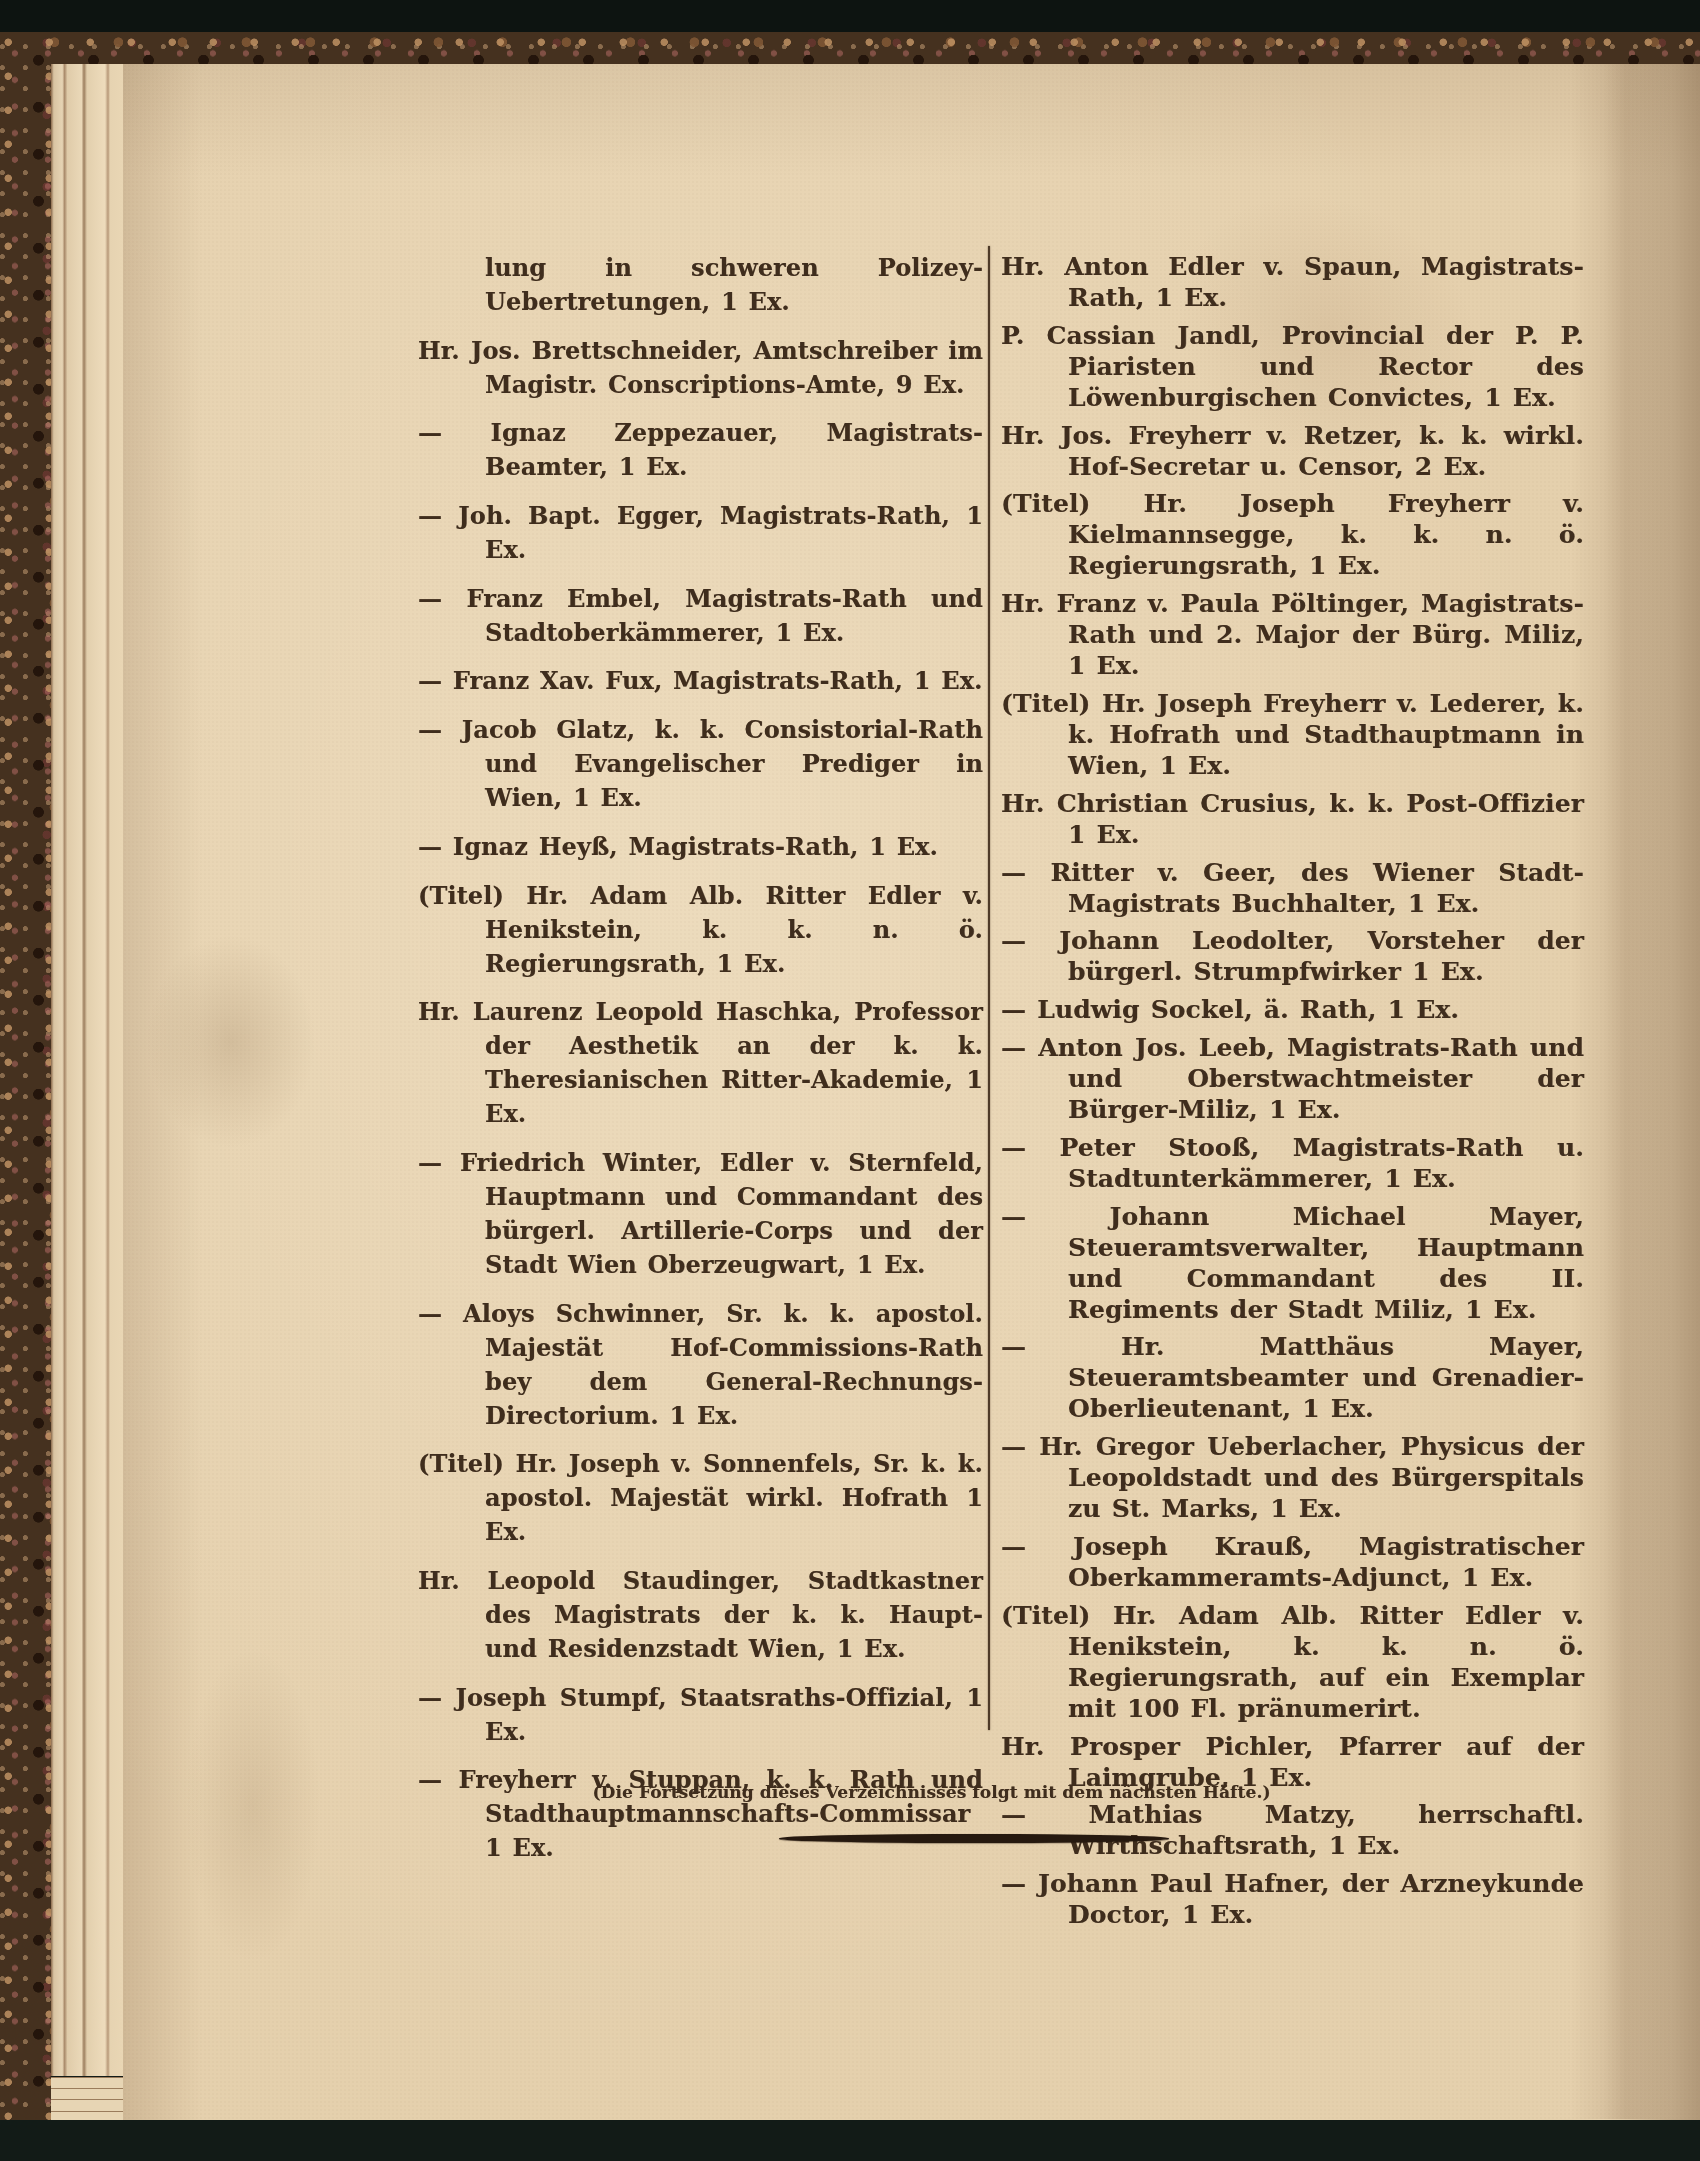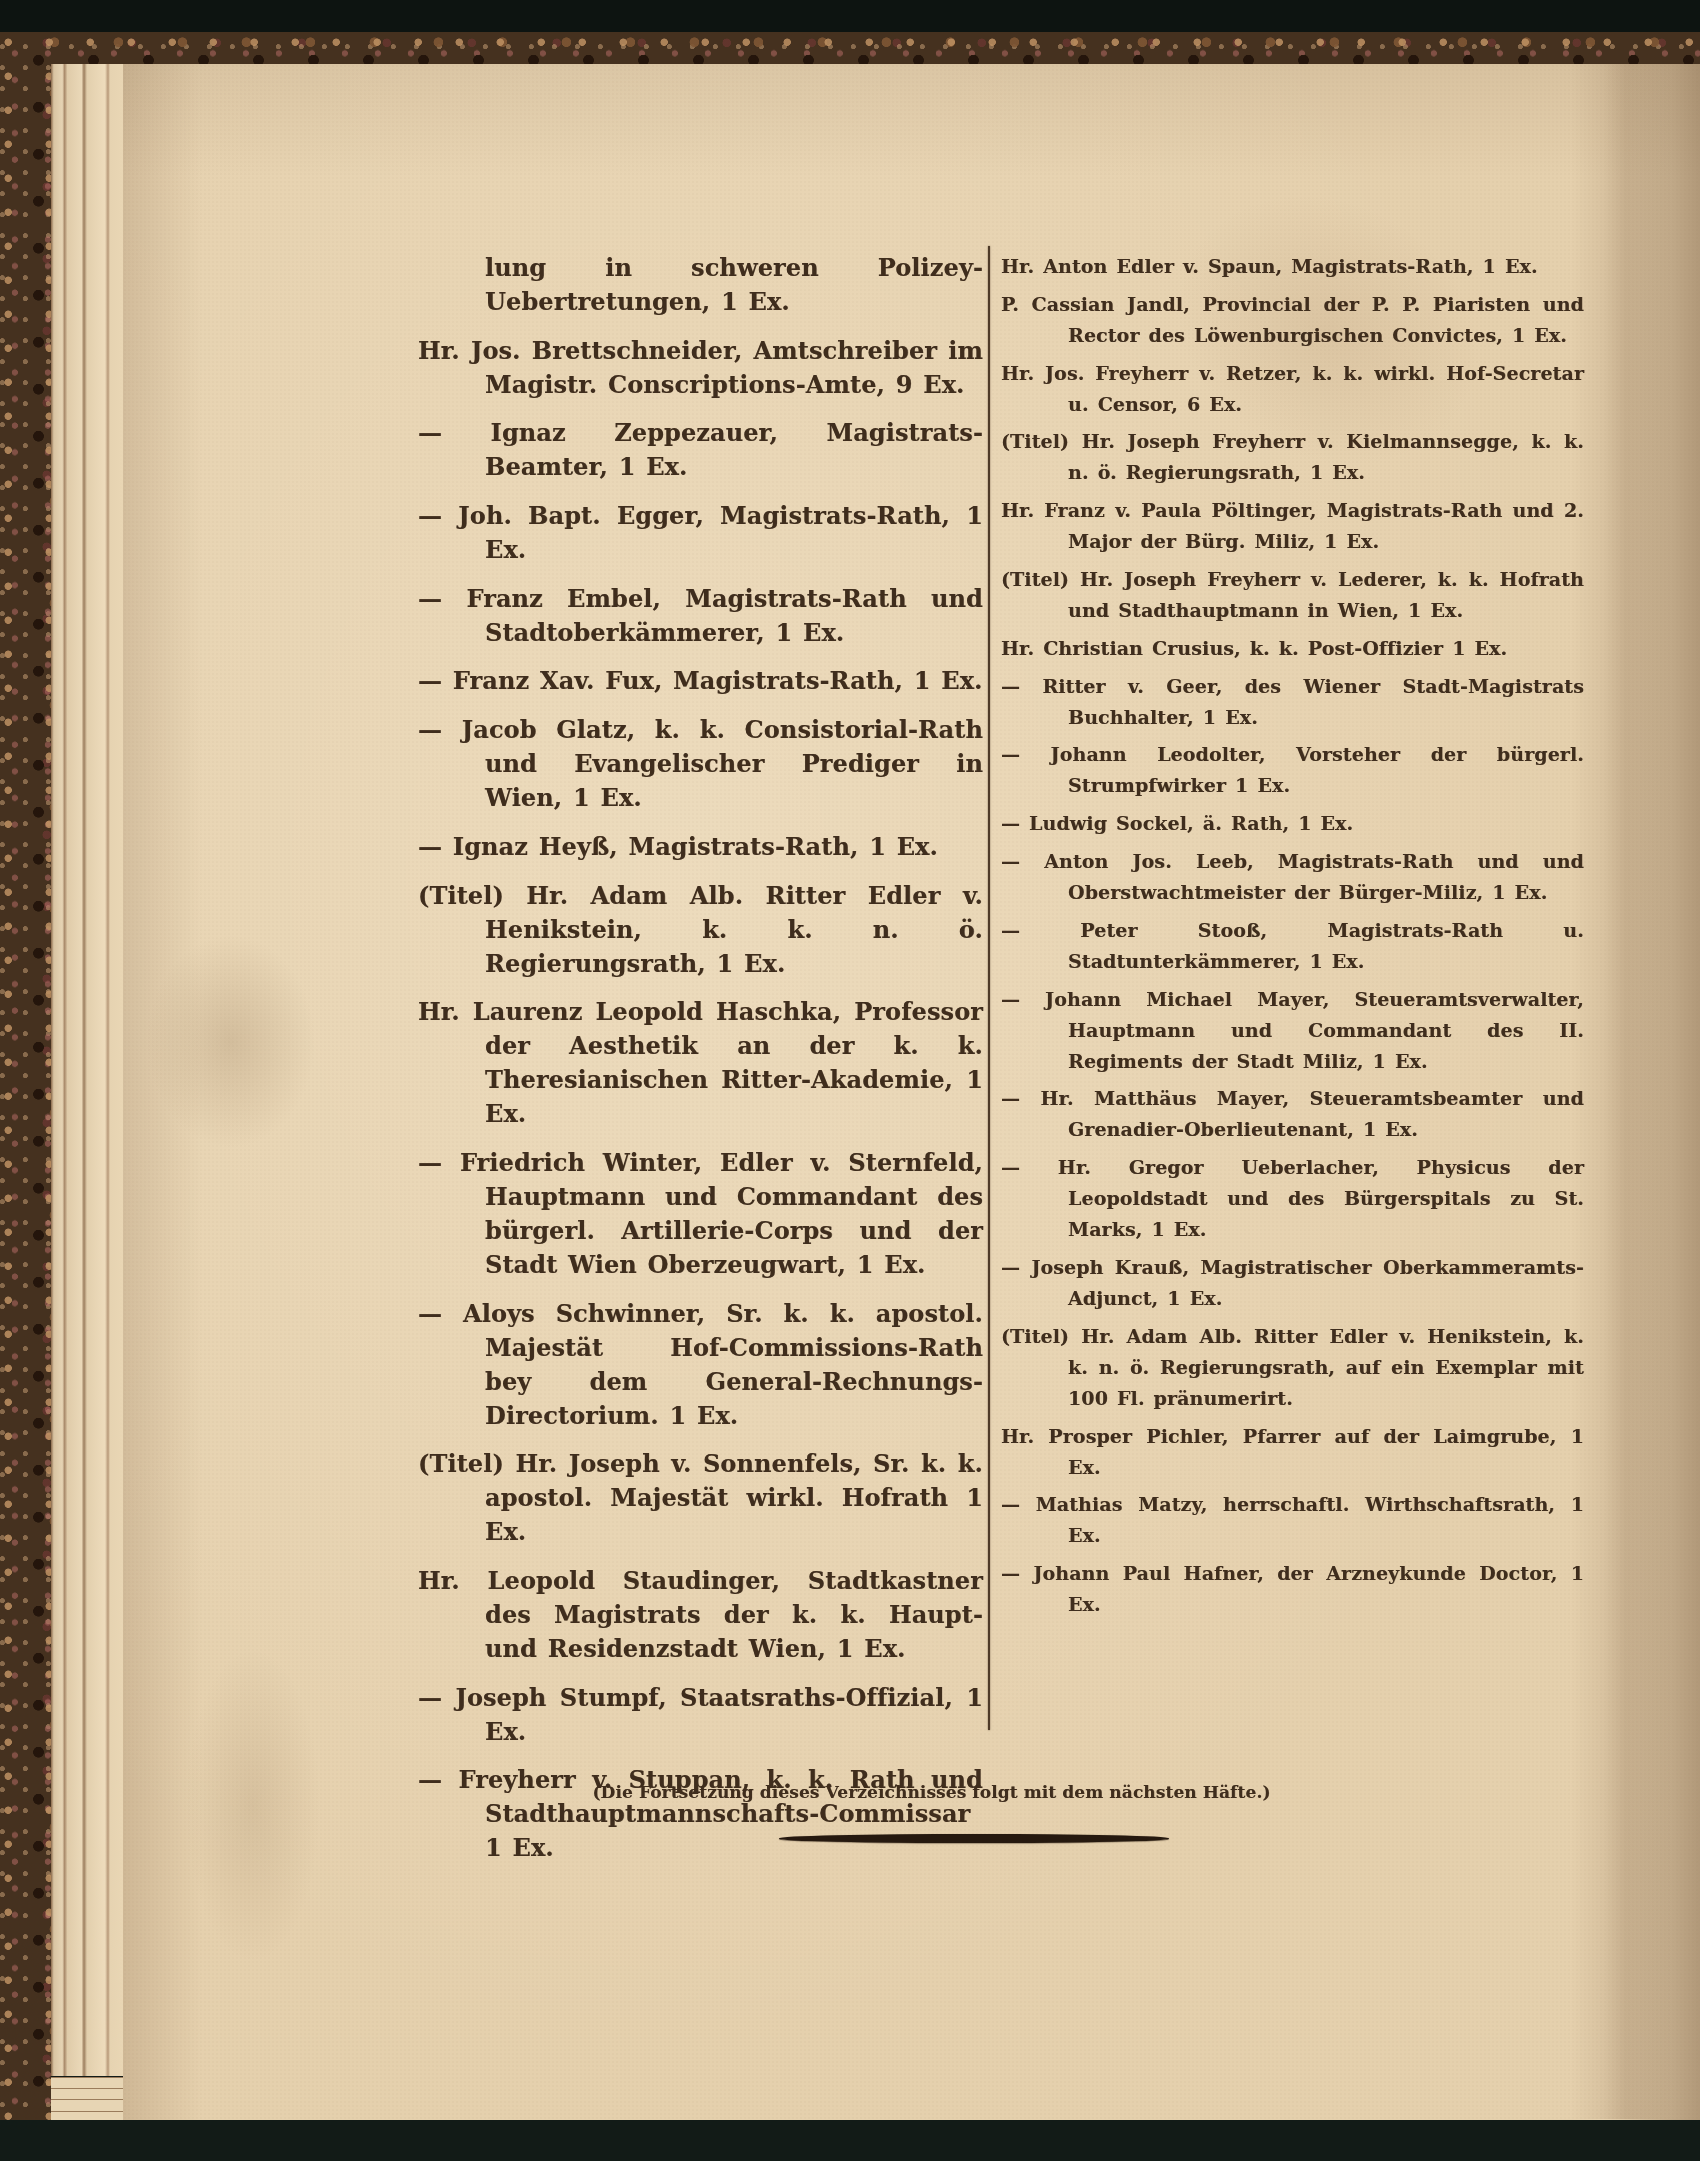--- a/index.html
+++ b/index.html
@@ -74,21 +74,21 @@
   .col-left  { left:295px;  width:565px; }
   .col-right { left:878px; width:583px; }
   .entry {
     margin:0 0 14.7px 0;
     font-size:24px; line-height:34px; font-weight:bold;
     text-align:justify; text-justify:inter-word;
     padding-left:67px; text-indent:-67px;
     letter-spacing:0.1px; word-spacing:2.3px;
     text-shadow:0.3px 0.3px 0 rgba(62,44,28,.45);
   }
-  .col-right .entry { font-size:19px; line-height:31px; margin-bottom:6.8px; }
+  .col-right .entry { font-size:25px; line-height:31px; margin-bottom:6.8px; }
   .continuation { text-indent:0; }
 
   .divider {
     position:absolute; left:865px; top:182px; width:1.7px; height:1484px;
     background:#4e3a28; box-shadow:0 0 1.7px rgba(78,58,40,.8);
   }
 
   .footer-line {
     position:absolute; left:170px; top:1718px; width:1277px;
     text-align:center; color:#3f2d1d;
@@ -140,21 +140,21 @@
       <p class="entry">Hr. Leopold Staudinger, Stadtkastner des Magistrats der k. k. Haupt- und Residenzstadt Wien, 1 Ex.</p>
       <p class="entry">— Joseph Stumpf, Staatsraths-Offizial, 1 Ex.</p>
       <p class="entry">— Freyherr v. Stuppan, k. k. Rath und Stadthauptmannschafts-Commissar 1 Ex.</p>
     </div>
 
     <div class="divider"></div>
 
     <div class="col col-right">
       <p class="entry">Hr. Anton Edler v. Spaun, Magistrats-Rath, 1 Ex.</p>
       <p class="entry">P. Cassian Jandl, Provincial der P. P. Piaristen und Rector des Löwenburgischen Convictes, 1 Ex.</p>
-      <p class="entry">Hr. Jos. Freyherr v. Retzer, k. k. wirkl. Hof-Secretar u. Censor, 6 Ex.</p>
+      <p class="entry">Hr. Jos. Freyherr v. Retzer, k. k. wirkl. Hof-Secretar u. Censor, 2 Ex.</p>
       <p class="entry">(Titel) Hr. Joseph Freyherr v. Kielmannsegge, k. k. n. ö. Regierungsrath, 1 Ex.</p>
       <p class="entry">Hr. Franz v. Paula Pöltinger, Magistrats-Rath und 2. Major der Bürg. Miliz, 1 Ex.</p>
       <p class="entry">(Titel) Hr. Joseph Freyherr v. Lederer, k. k. Hofrath und Stadthauptmann in Wien, 1 Ex.</p>
       <p class="entry">Hr. Christian Crusius, k. k. Post-Offizier 1 Ex.</p>
       <p class="entry">— Ritter v. Geer, des Wiener Stadt-Magistrats Buchhalter, 1 Ex.</p>
       <p class="entry">— Johann Leodolter, Vorsteher der bürgerl. Strumpfwirker 1 Ex.</p>
       <p class="entry">— Ludwig Sockel, ä. Rath, 1 Ex.</p>
       <p class="entry">— Anton Jos. Leeb, Magistrats-Rath und und Oberstwachtmeister der Bürger-Miliz, 1 Ex.</p>
       <p class="entry">— Peter Stooß, Magistrats-Rath u. Stadtunterkämmerer, 1 Ex.</p>
       <p class="entry">— Johann Michael Mayer, Steueramtsverwalter, Hauptmann und Commandant des II. Regiments der Stadt Miliz, 1 Ex.</p>

